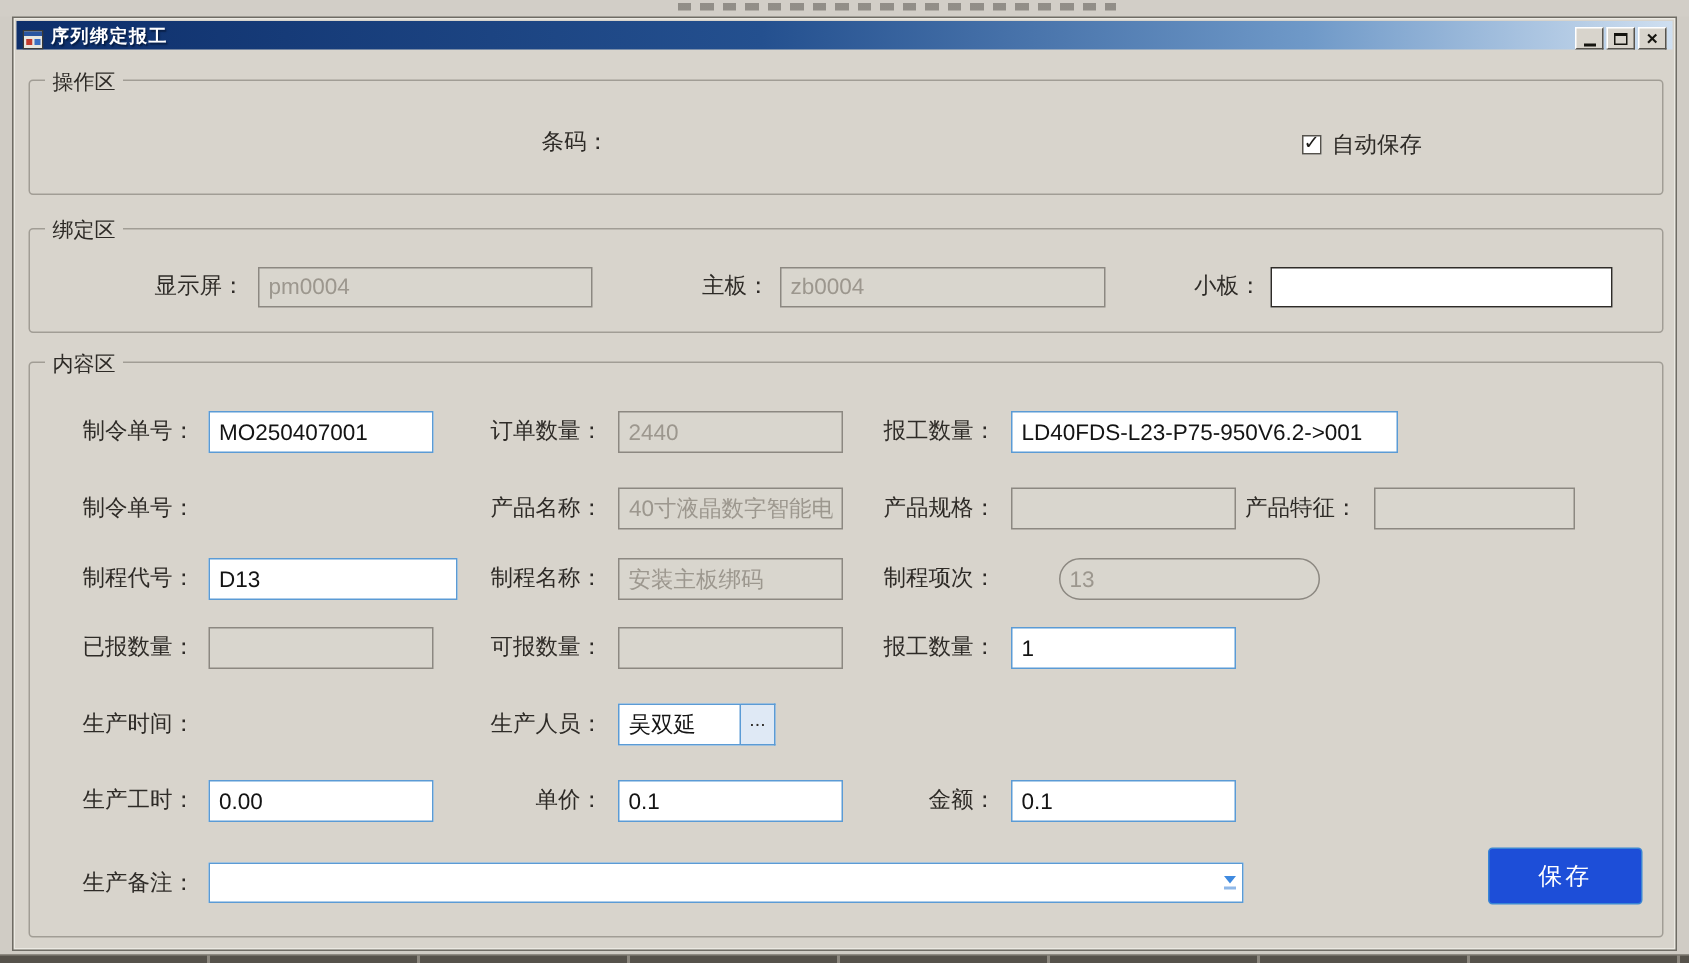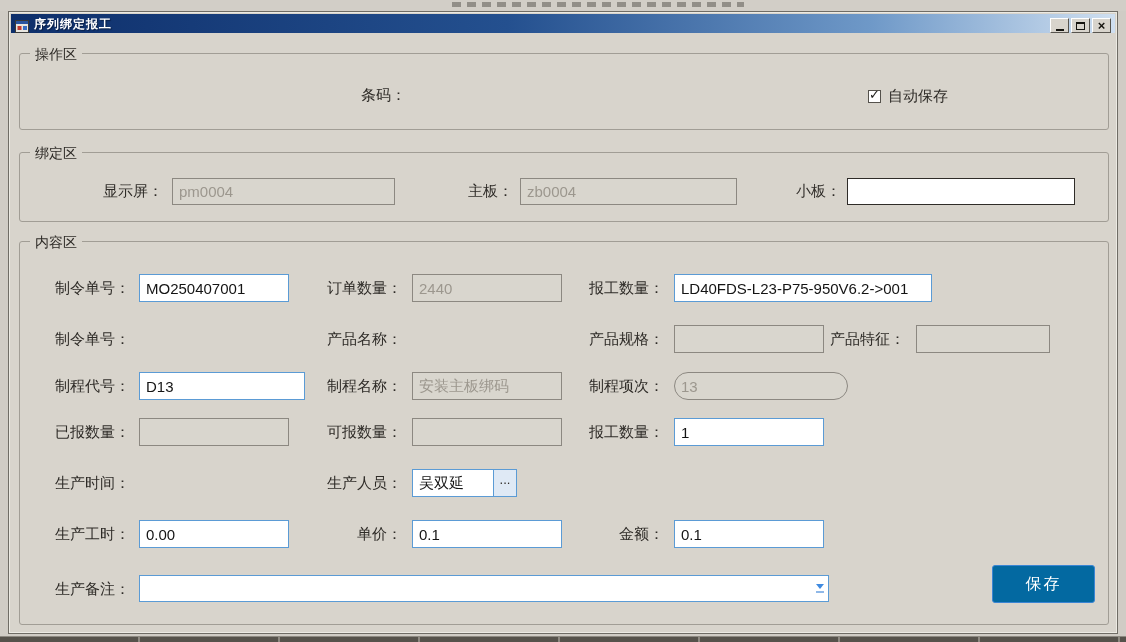--- a/index.html
+++ b/index.html
@@ -65,21 +65,21 @@
     justify-content:center; gap:2px; }
   .combo-arrow .tri { width:0; height:0; border-left:4px solid rgba(0,0,0,0); border-right:4px solid rgba(0,0,0,0);
     border-top:5px solid #3f8ae0; }
   .combo-arrow .bar { width:8px; height:2px; background:#8fb8e8; }
 
   .checkrow { position:absolute; display:flex; align-items:center; gap:7px; }
   .checkbox { width:13px; height:13px; background:#ffffff; border:1px solid #55524c; position:relative; }
   .checkbox .check { position:absolute; left:0px; top:-4px; font-size:13px; font-weight:bold; color:#1c1b18; }
   .chklabel { font-size:15px; color:#2e2b27; }
 
-  .save-btn { position:absolute; width:103px; height:38px; background:#0369a1; border:1px solid #3a85d4;
+  .save-btn { position:absolute; width:103px; height:38px; background:#1d4ed8; border:1px solid #3a85d4;
     border-radius:3px; color:#ffffff; font-size:16px; display:flex; align-items:center; justify-content:center;
     cursor:default; letter-spacing:2px; }
 </style>
 </head>
 <body>
 
 <div class="page">
 
   <div class="bg-top-strip">
     <div class="bg-text-smudge"></div>
@@ -134,31 +134,32 @@
 
       <span class="lbl" style="left:10px;top:36px;width:100px;">制令单号：</span>
       <input class="inp" style="left: 119px; top: 32px; width: 150px;" value="MO250407001">
       <span class="lbl" style="left:282px;top:36px;width:100px;">订单数量：</span>
       <input class="inp dis" style="left: 392px; top: 32px; width: 150px;" value="2440">
       <span class="lbl" style="left:544px;top:36px;width:100px;">报工数量：</span>
       <input class="inp" style="left: 654px; top: 32px; width: 258px;" value="LD40FDS-L23-P75-950V6.2-&gt;001">
 
       <span class="lbl" style="left:10px;top:87px;width:100px;">制令单号：</span>
       <span class="lbl" style="left:282px;top:87px;width:100px;">产品名称：</span>
+      <input class="inp dis" style="left: 392px; top: 83px; width: 150px;" value="40寸液晶数字智能电">
       <span class="lbl" style="left:544px;top:87px;width:100px;text-align:right;">产品规格：</span>
       <input class="inp dis" style="left: 654px; top: 83px; width: 150px;" value="">
       <span class="lbl" style="left:785px;top:87px;width:100px;">产品特征：</span>
       <input class="inp dis" style="left: 896px; top: 83px; width: 134px;" value="">
 
       <span class="lbl" style="left:10px;top:134px;width:100px;font-family:Liberation Serif, serif;">制程代号：</span>
       <input class="inp" style="left: 119px; top: 130px; width: 166px;" value="D13">
       <span class="lbl" style="left:282px;top:134px;width:100px;">制程名称：</span>
       <input class="inp dis" style="left: 392px; top: 130px; width: 150px;" value="安装主板绑码">
       <span class="lbl" style="left:544px;top:134px;width:100px;">制程项次：</span>
-      <input class="inp dis" style="left: 654px; top: 130px; width: 174px; border-radius: 14px;" value="13">
+      <input class="inp dis" style="left: 686px; top: 130px; width: 174px; border-radius: 14px;" value="13">
 
       <span class="lbl" style="left:10px;top:180px;width:100px;">已报数量：</span>
       <input class="inp dis" style="left: 119px; top: 176px; width: 150px;" value="">
       <span class="lbl" style="left:282px;top:180px;width:100px;">可报数量：</span>
       <input class="inp dis" style="left: 392px; top: 176px; width: 150px;" value="">
       <span class="lbl" style="left:544px;top:180px;width:100px;">报工数量：</span>
       <input class="inp" style="left: 654px; top: 176px; width: 150px;" value="1">
 
       <span class="lbl" style="left:10px;top:231px;width:100px;">生产时间：</span>
       <span class="lbl" style="left:282px;top:231px;width:100px;">生产人员：</span>

